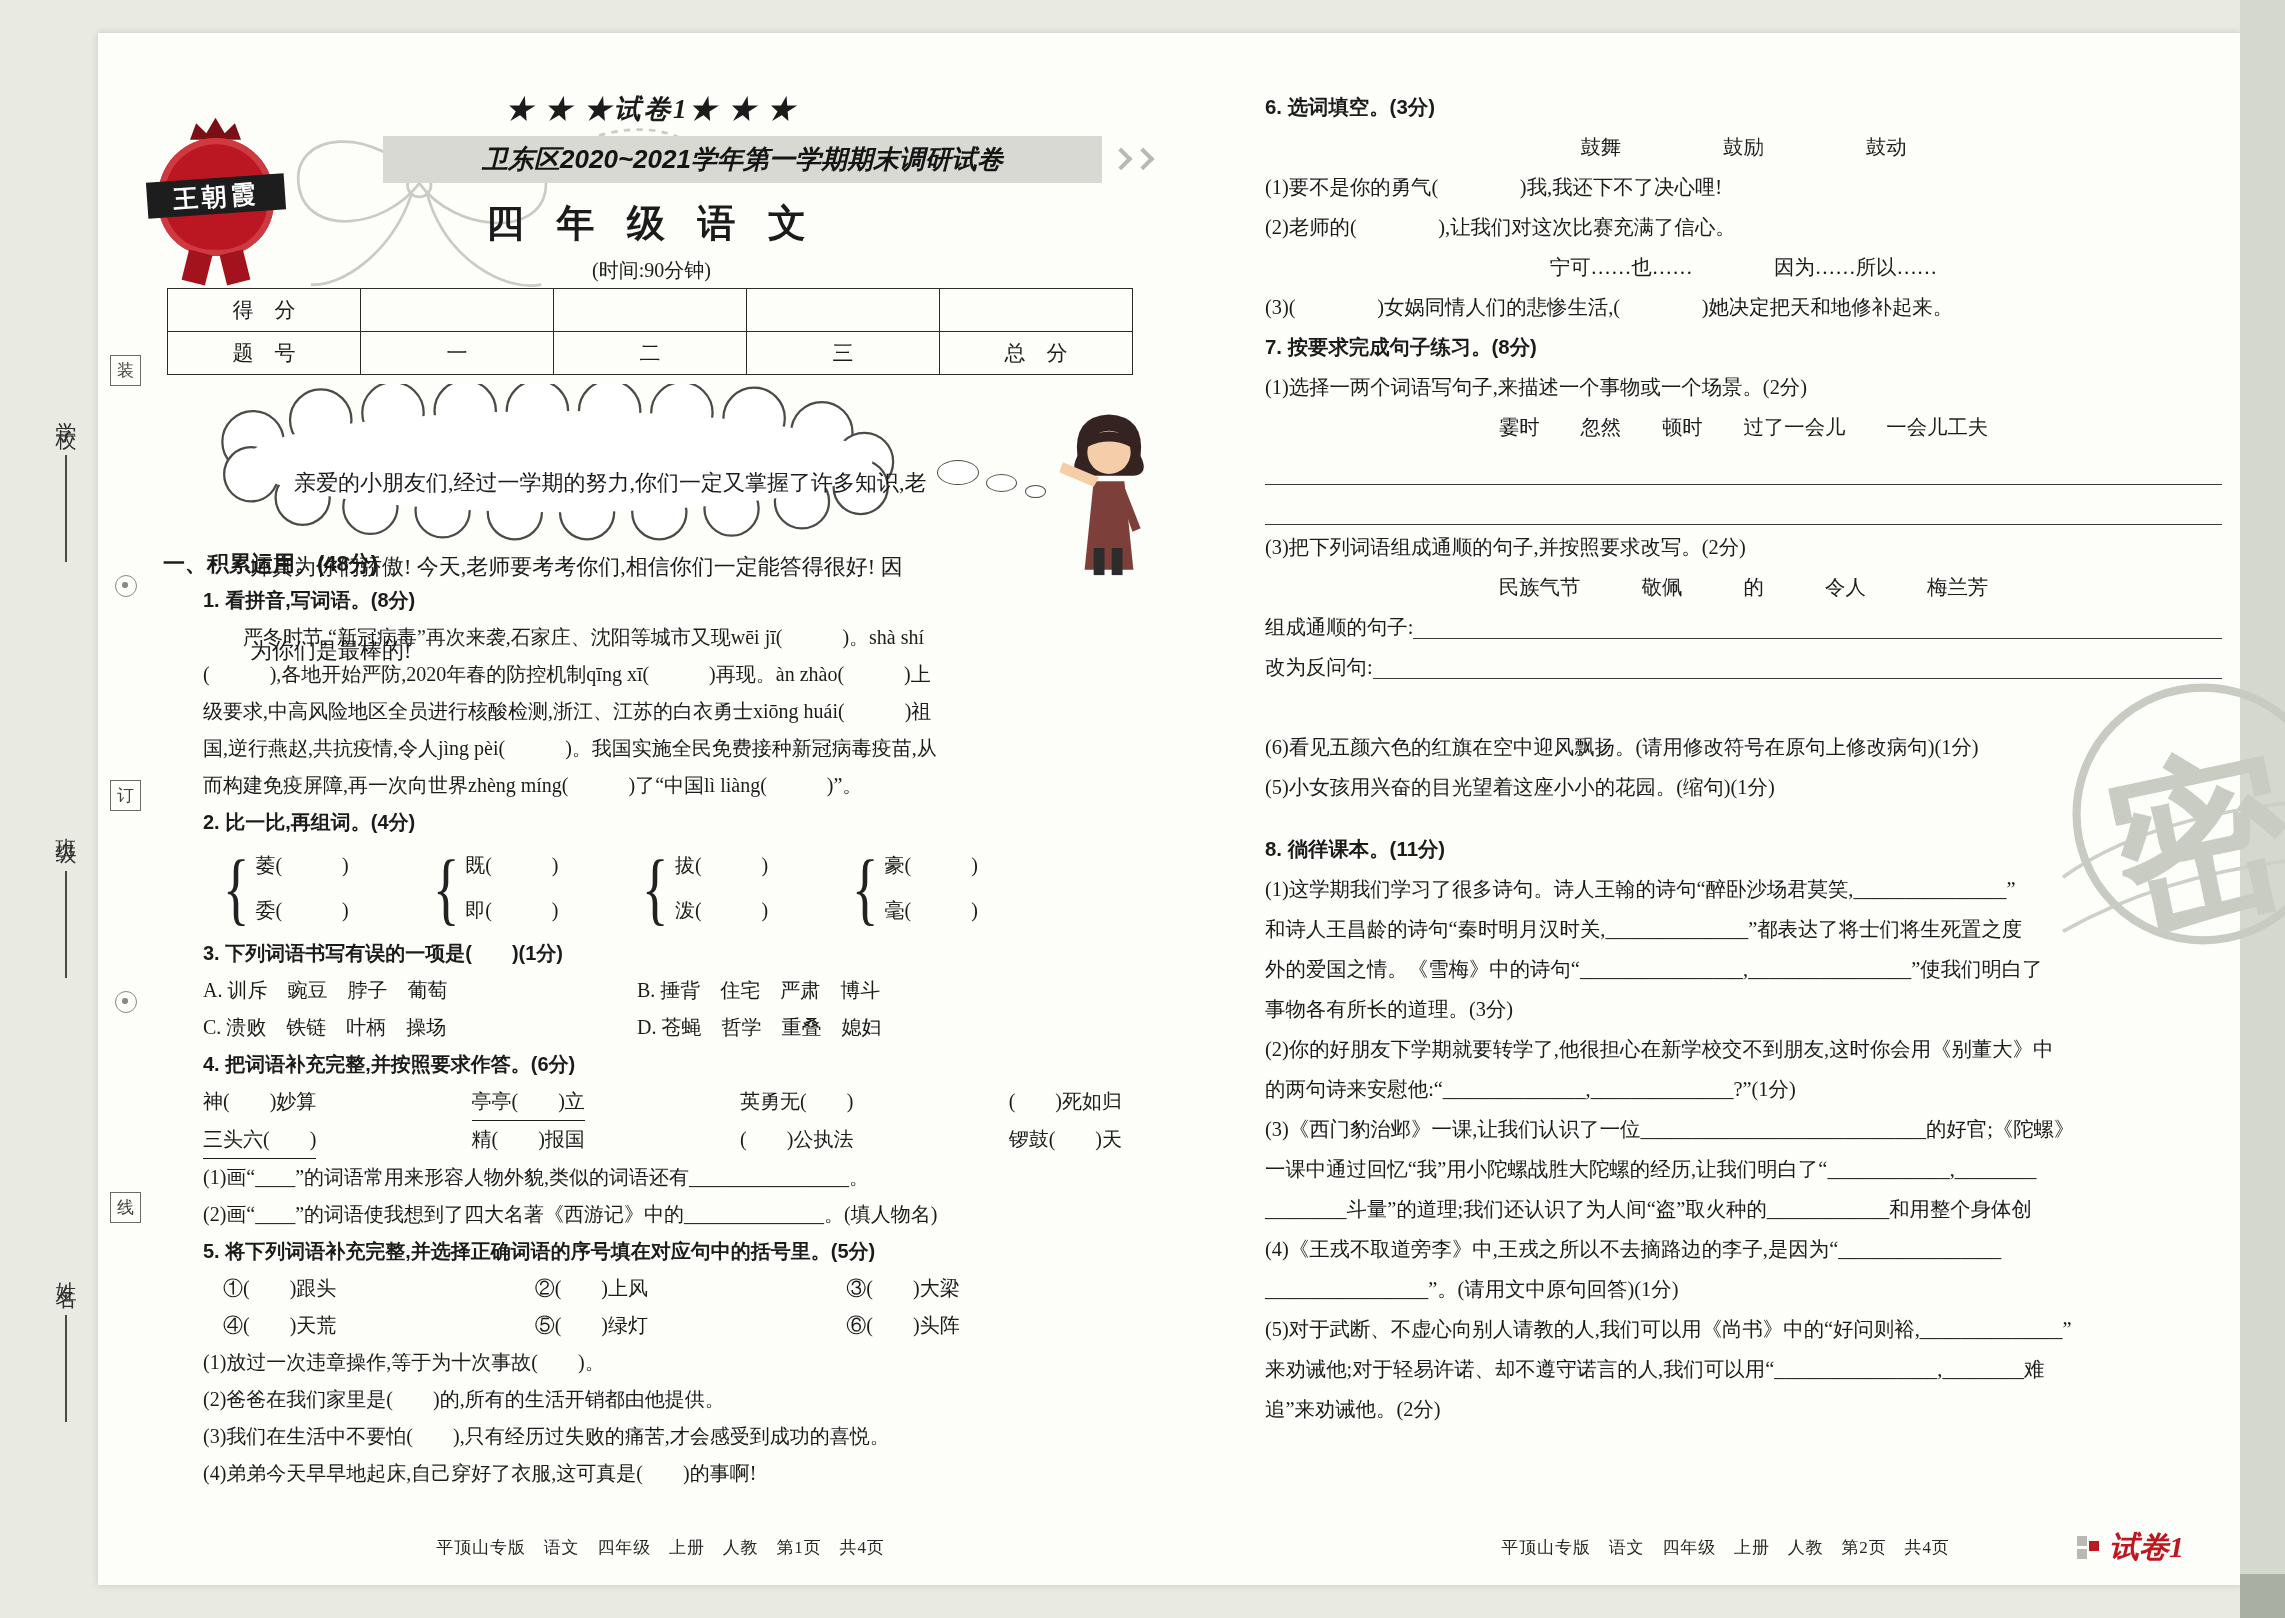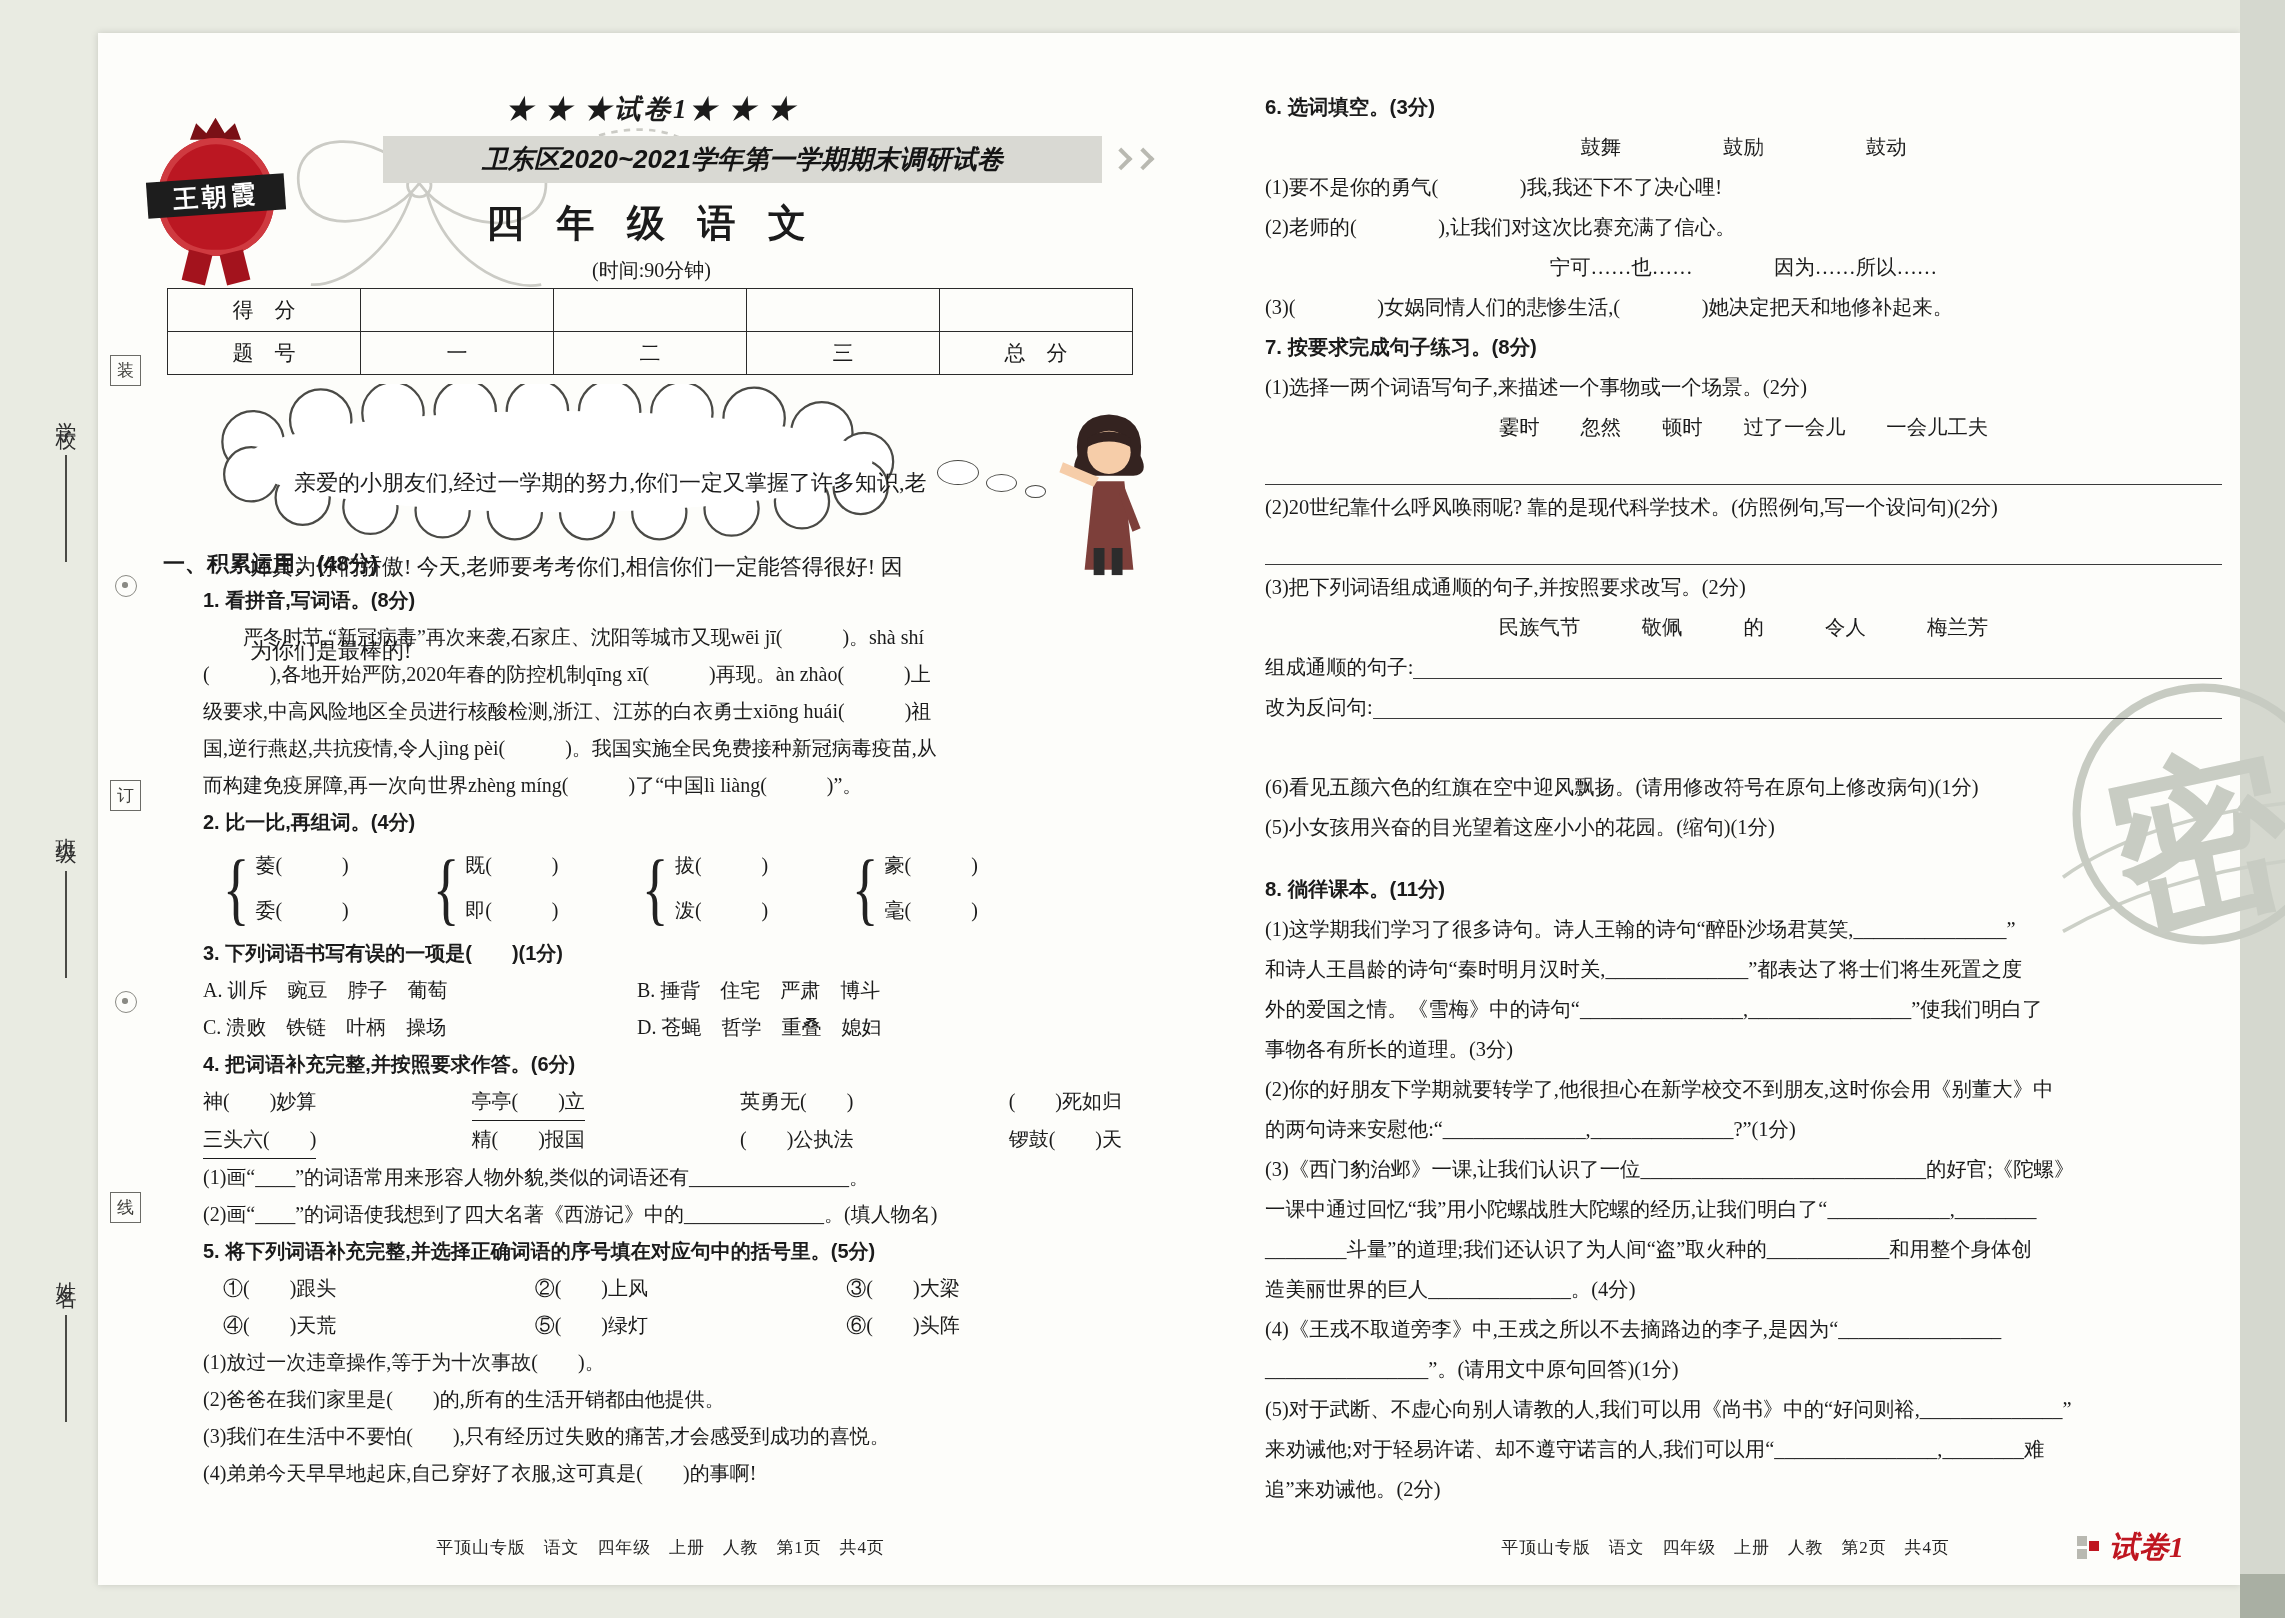--- a/index.html
+++ b/index.html
@@ -310,21 +310,20 @@
       <p class="center">鼓舞　　　　　鼓励　　　　　鼓动</p>
       <p>(1)要不是你的勇气(　　　　)我,我还下不了决心哩!</p>
       <p>(2)老师的(　　　　),让我们对这次比赛充满了信心。</p>
       <p class="center">宁可……也……　　　　因为……所以……</p>
       <p>(3)(　　　　)女娲同情人们的悲惨生活,(　　　　)她决定把天和地修补起来。</p>
 
       <p class="qt0">7. 按要求完成句子练习。(8分)</p>
       <p>(1)选择一两个词语写句子,来描述一个事物或一个场景。(2分)</p>
       <p class="center">霎时　　忽然　　顿时　　过了一会儿　　一会儿工夫</p>
       <div class="rule"></div>
-      <p>(2)20世纪靠什么呼风唤雨呢? 靠的是现代科学技术。(仿照例句,写一个设问句)(2分)</p>
       <div class="rule"></div>
       <p>(3)把下列词语组成通顺的句子,并按照要求改写。(2分)</p>
       <p class="center">民族气节　　　敬佩　　　的　　　令人　　　梅兰芳</p>
       <p class="flexline">
         <span>组成通顺的句子:</span><span class="fill"></span>
       </p>
       <p class="flexline">
         <span>改为反问句:</span><span class="fill"></span>
       </p>
       <div class="spacer-a"></div>
@@ -335,21 +334,20 @@
       <p class="qt0">8. 徜徉课本。(11分)</p>
       <p>(1)这学期我们学习了很多诗句。诗人王翰的诗句“醉卧沙场君莫笑,_______________”</p>
       <p>和诗人王昌龄的诗句“秦时明月汉时关,______________”都表达了将士们将生死置之度</p>
       <p>外的爱国之情。《雪梅》中的诗句“________________,________________”使我们明白了</p>
       <p>事物各有所长的道理。(3分)</p>
       <p>(2)你的好朋友下学期就要转学了,他很担心在新学校交不到朋友,这时你会用《别董大》中</p>
       <p>的两句诗来安慰他:“______________,______________?”(1分)</p>
       <p>(3)《西门豹治邺》一课,让我们认识了一位____________________________的好官;《陀螺》</p>
       <p>一课中通过回忆“我”用小陀螺战胜大陀螺的经历,让我们明白了“____________,________</p>
       <p>________斗量”的道理;我们还认识了为人间“盗”取火种的____________和用整个身体创</p>
-      <p>造美丽世界的巨人______________。(4分)</p>
       <p>(4)《王戎不取道旁李》中,王戎之所以不去摘路边的李子,是因为“________________</p>
       <p>________________”。(请用文中原句回答)(1分)</p>
       <p>(5)对于武断、不虚心向别人请教的人,我们可以用《尚书》中的“好问则裕,______________”</p>
       <p>来劝诫他;对于轻易许诺、却不遵守诺言的人,我们可以用“________________,________难</p>
       <p>追”来劝诫他。(2分)</p>
     </div>
 
     <div class="footer footer-left">平顶山专版　语文　四年级　上册　人教　第1页　共4页</div>
     <div class="footer footer-right">平顶山专版　语文　四年级　上册　人教　第2页　共4页</div>
 

